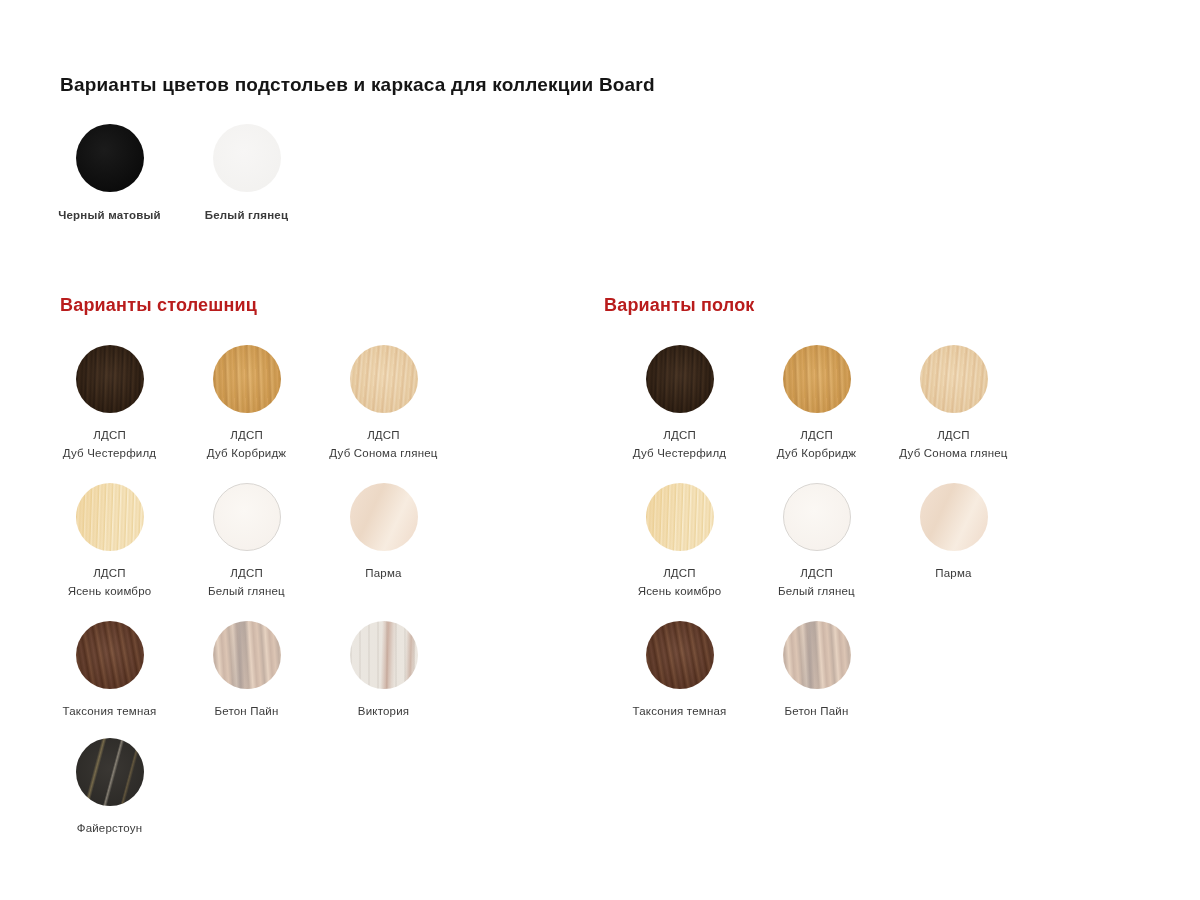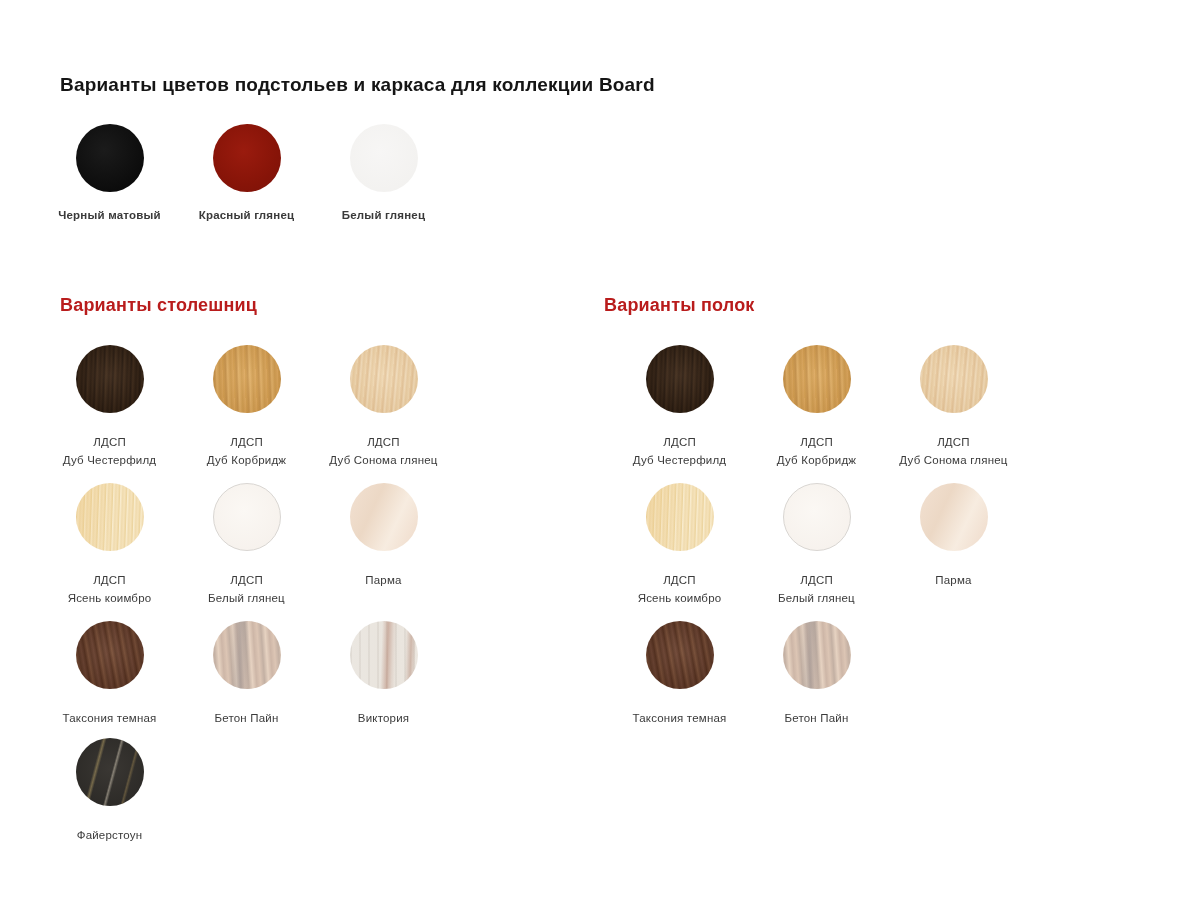--- a/index.html
+++ b/index.html
@@ -31,21 +31,21 @@
   .row-tt-2      { left:41px;  top:483px; }
   .row-tt-3      { left:41px;  top:621px; }
   .row-tt-4      { left:41px;  top:738px;justify-content:center; }
   .row-sh-1      { left:611px; top:345px; }
   .row-sh-2      { left:611px; top:483px; }
   .row-sh-3      { left:611px; top:621px; }
 
   .cell { width:137px; display:flex; flex-direction:column; align-items:center; }
   .c { width:68px; height:68px; border-radius:50%; flex:0 0 auto; }
   .lbl {
-    margin-top:20px; text-align:center;
+    margin-top:13px; text-align:center;
     font-size:11.5px; line-height:18px; color:#3a3a3a; letter-spacing:.2px;
     white-space:nowrap;
   }
   .ln { display:block; }
   .row-frames .lbl { margin-top:14px; }
 
   
   .tx-black { background:radial-gradient(circle at 42% 38%, #1b1b1b 0%, #0b0b0b 75%); }
   .tx-red   { background:radial-gradient(circle at 45% 40%, #9a1b0e 0%, #871408 60%, #7a1108 100%); }
   .tx-whitegloss { background:radial-gradient(circle at 45% 40%, #f7f6f5, #f2f1ef 85%); }
@@ -84,26 +84,20 @@
 <h1 class="page-title">Варианты цветов подстольев и каркаса для коллекции Board</h1>
 
 <div class="swatch-row row-frames">
   <div class="cell">
     <div class="c tx-black"></div>
     <div class="lbl">
         <span class="ln">Черный матовый</span>
       </div>
   </div>
   <div class="cell">
-    <div class="c tx-red"></div>
-    <div class="lbl">
-        <span class="ln">Красный глянец</span>
-      </div>
-  </div>
-  <div class="cell">
     <div class="c tx-whitegloss"></div>
     <div class="lbl">
         <span class="ln">Белый глянец</span>
       </div>
   </div>
 </div>
 
 <h2 class="section-title" id="tabletops-title">Варианты столешниц</h2>
 <h2 class="section-title" id="shelves-title">Варианты полок</h2>
 

